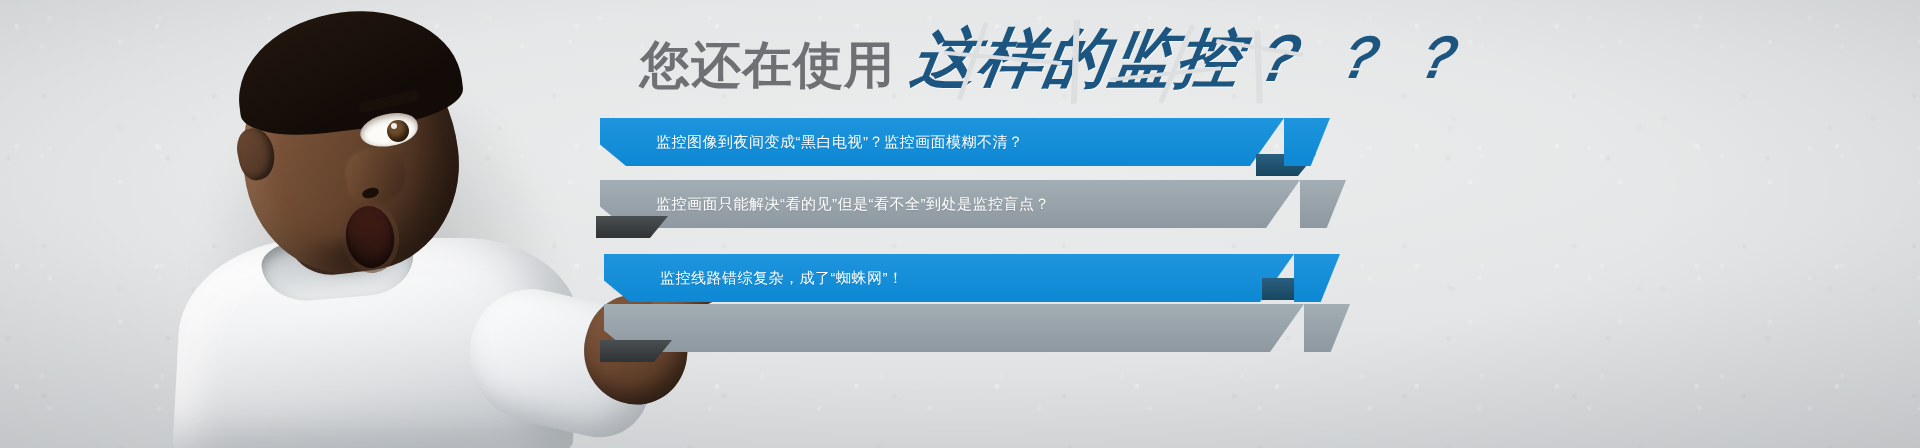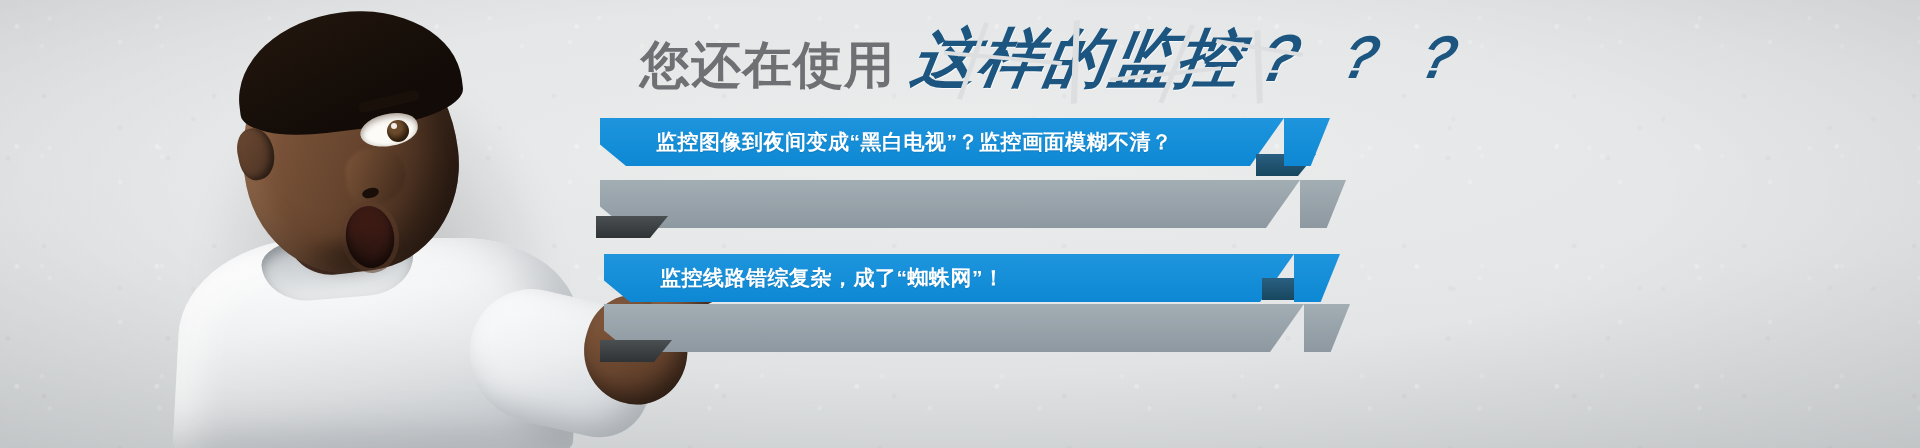--- a/index.html
+++ b/index.html
@@ -181,21 +181,21 @@
   }
 
   
   .rows{position:absolute;left:0;top:118px;width:1920px;height:250px;}
   .row{position:absolute;height:48px;display:flex;align-items:center;}
   .row .bar{
     position:absolute;inset:0;
     clip-path:polygon(0 0, 100% 0, calc(100% - 34px) 100%, 26px 100%, 0 55%);
   }
   .row .txt{
-    position:relative;z-index:3;color:#ffffff;font-size:21px;font-weight:700;
+    position:relative;z-index:3;color:#ffffff;font-size:15px;font-weight:400;
     letter-spacing:.5px;white-space:nowrap;padding-left:56px;
     text-shadow:0 1px 1px rgba(0,0,0,.12);
   }
   .tip{
     position:absolute;top:0;height:48px;width:46px;z-index:2;
     clip-path:polygon(0 0, 100% 0, 58% 100%, 0 100%);
   }
   .tab{
     position:absolute;height:22px;z-index:1;
     clip-path:polygon(0 0, 100% 0, calc(100% - 18px) 100%, 0 100%);
@@ -271,20 +271,21 @@
     <div class="row" id="row1">
       <div class="bar"></div>
       <div class="tip"></div>
       <span class="txt">监控图像到夜间变成“黑白电视”？监控画面模糊不清？</span>
     </div>
 
     <div class="tab" id="tab2"></div>
     <div class="row" id="row2">
       <div class="bar"></div>
       <div class="tip"></div>
+      <span class="txt">监控画面只能解决“看的见”但是“看不全”到处是监控盲点？</span>
     </div>
 
     <div class="tab" id="tab3"></div>
     <div class="row" id="row3">
       <div class="bar"></div>
       <div class="tip"></div>
       <span class="txt">监控线路错综复杂，成了“蜘蛛网”！</span>
     </div>
 
     <div class="tab" id="tab4"></div>

